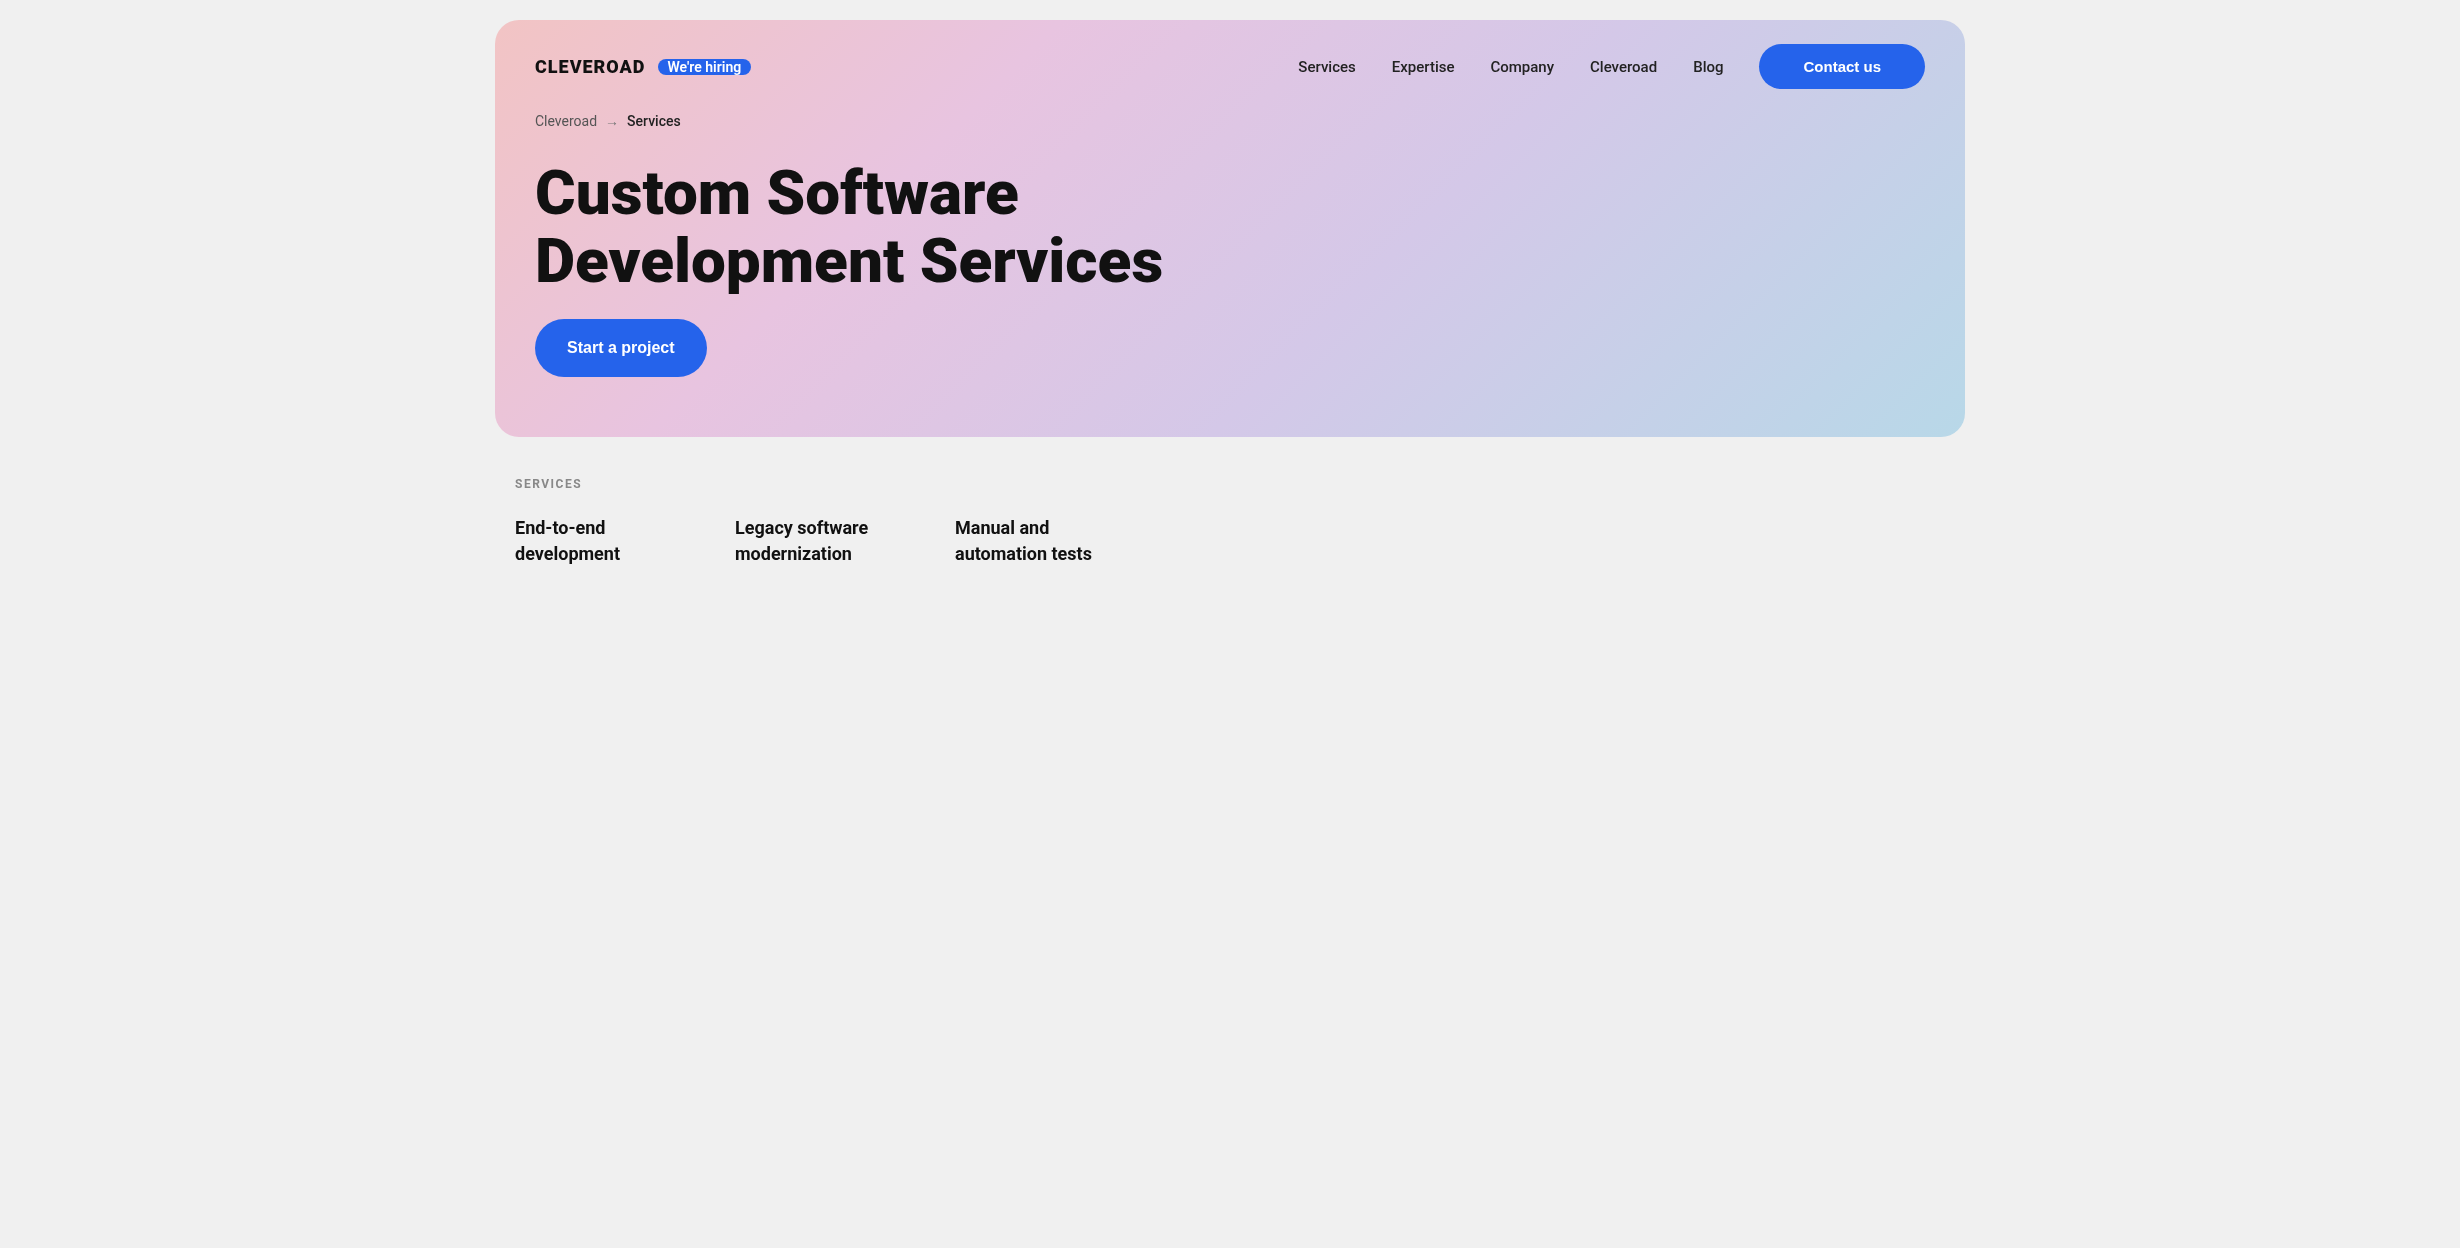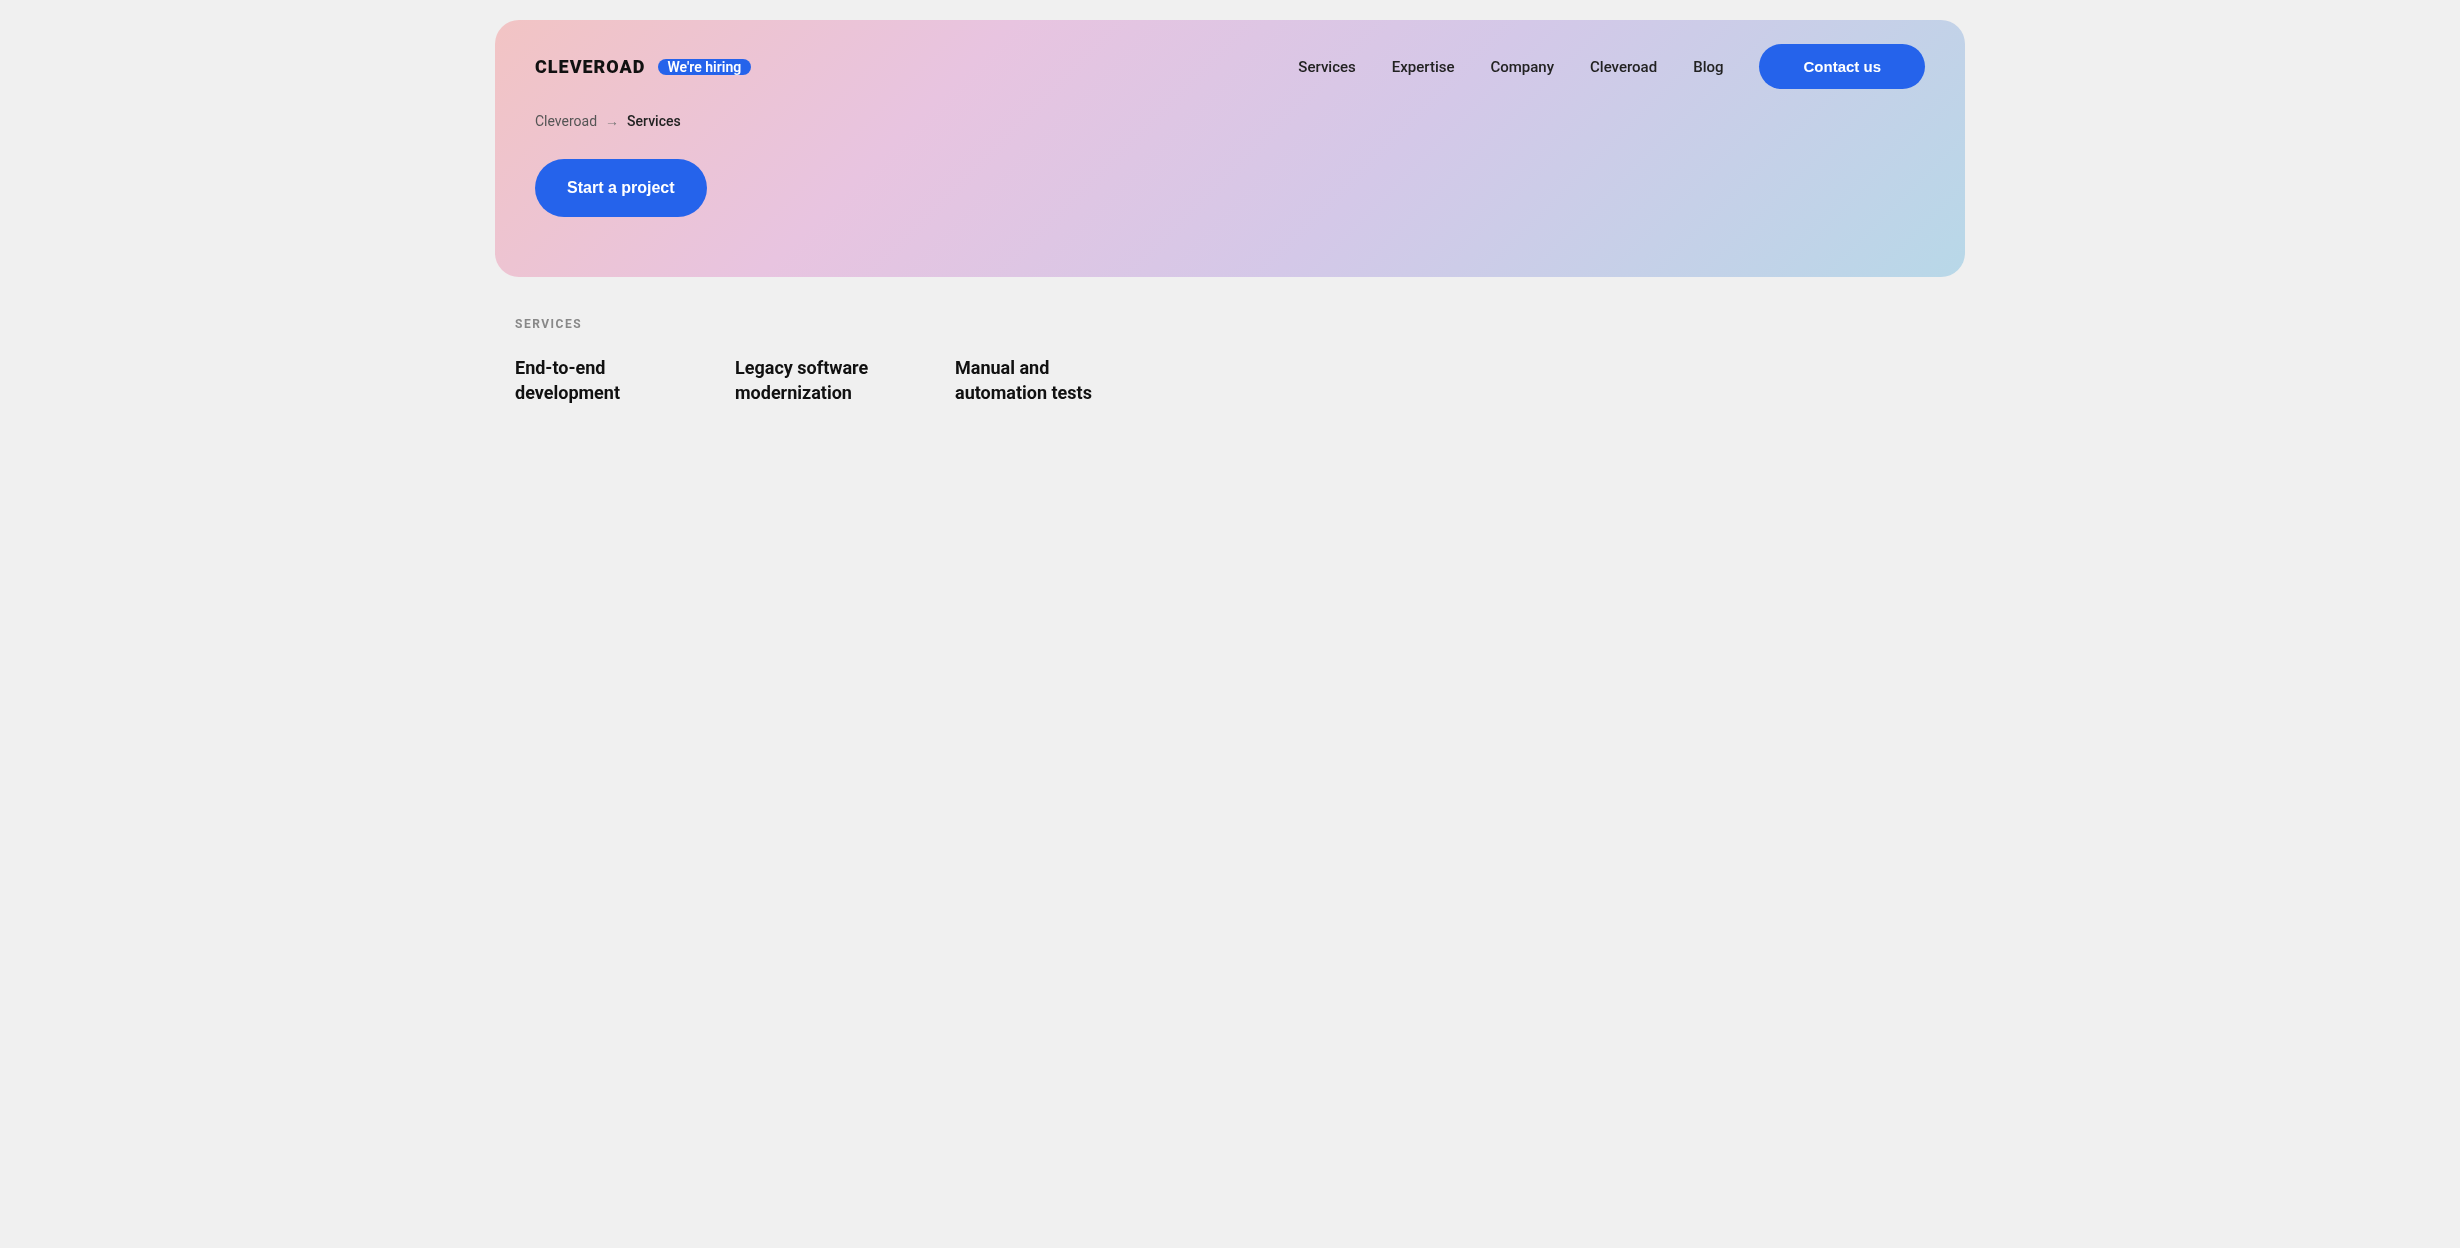--- a/index.html
+++ b/index.html
@@ -244,20 +244,21 @@
       </div>
     </nav>
 
     <div class="breadcrumb">
       <span>Cleveroad</span>
       <span class="breadcrumb-separator">→</span>
       <span class="breadcrumb-current">Services</span>
     </div>
 
     <div class="hero-content">
+      <h1 class="hero-title">Custom Software Development Services</h1>
       <button class="start-btn">Start a project</button>
     </div>
   </div>
 
   <div class="bottom-section">
 
     <div class="services-col">
       <div class="section-label">SERVICES</div>
       <div class="services-list">
         <div class="service-item">End-to-end development</div>

